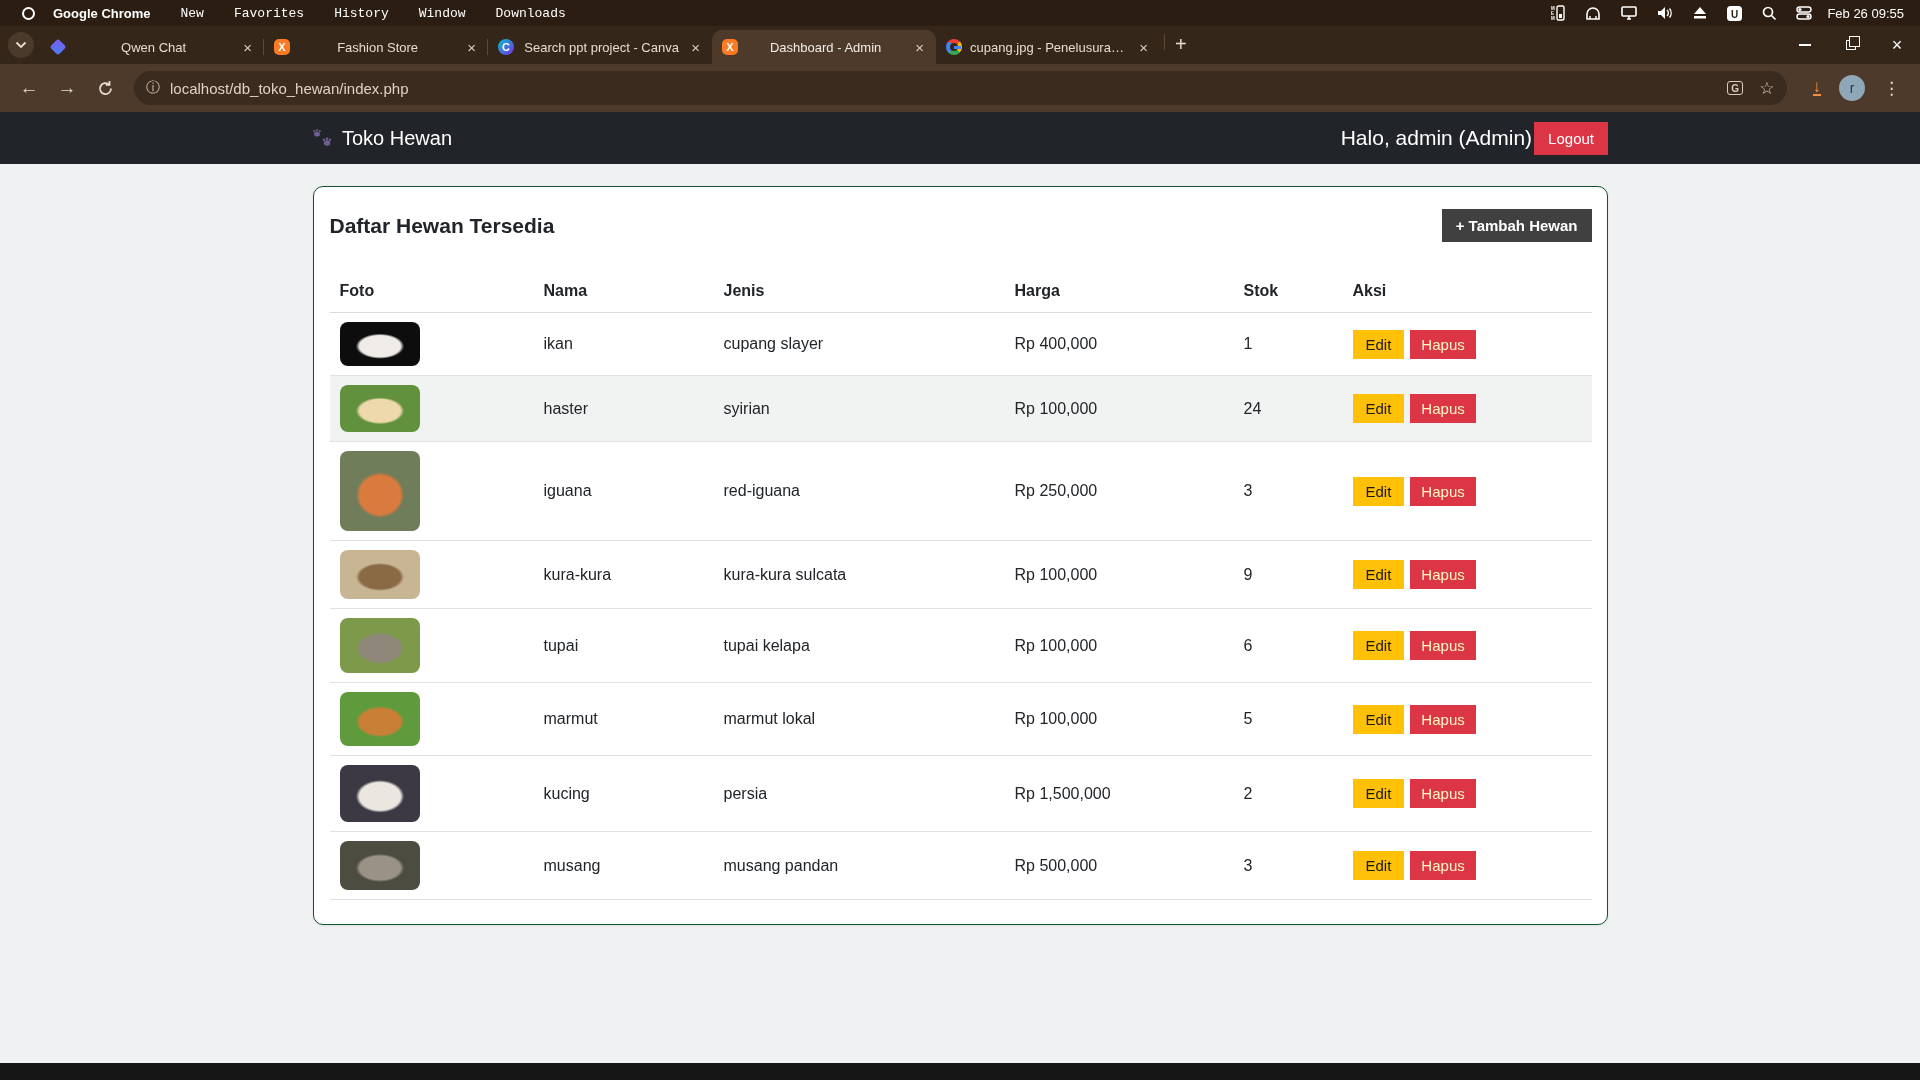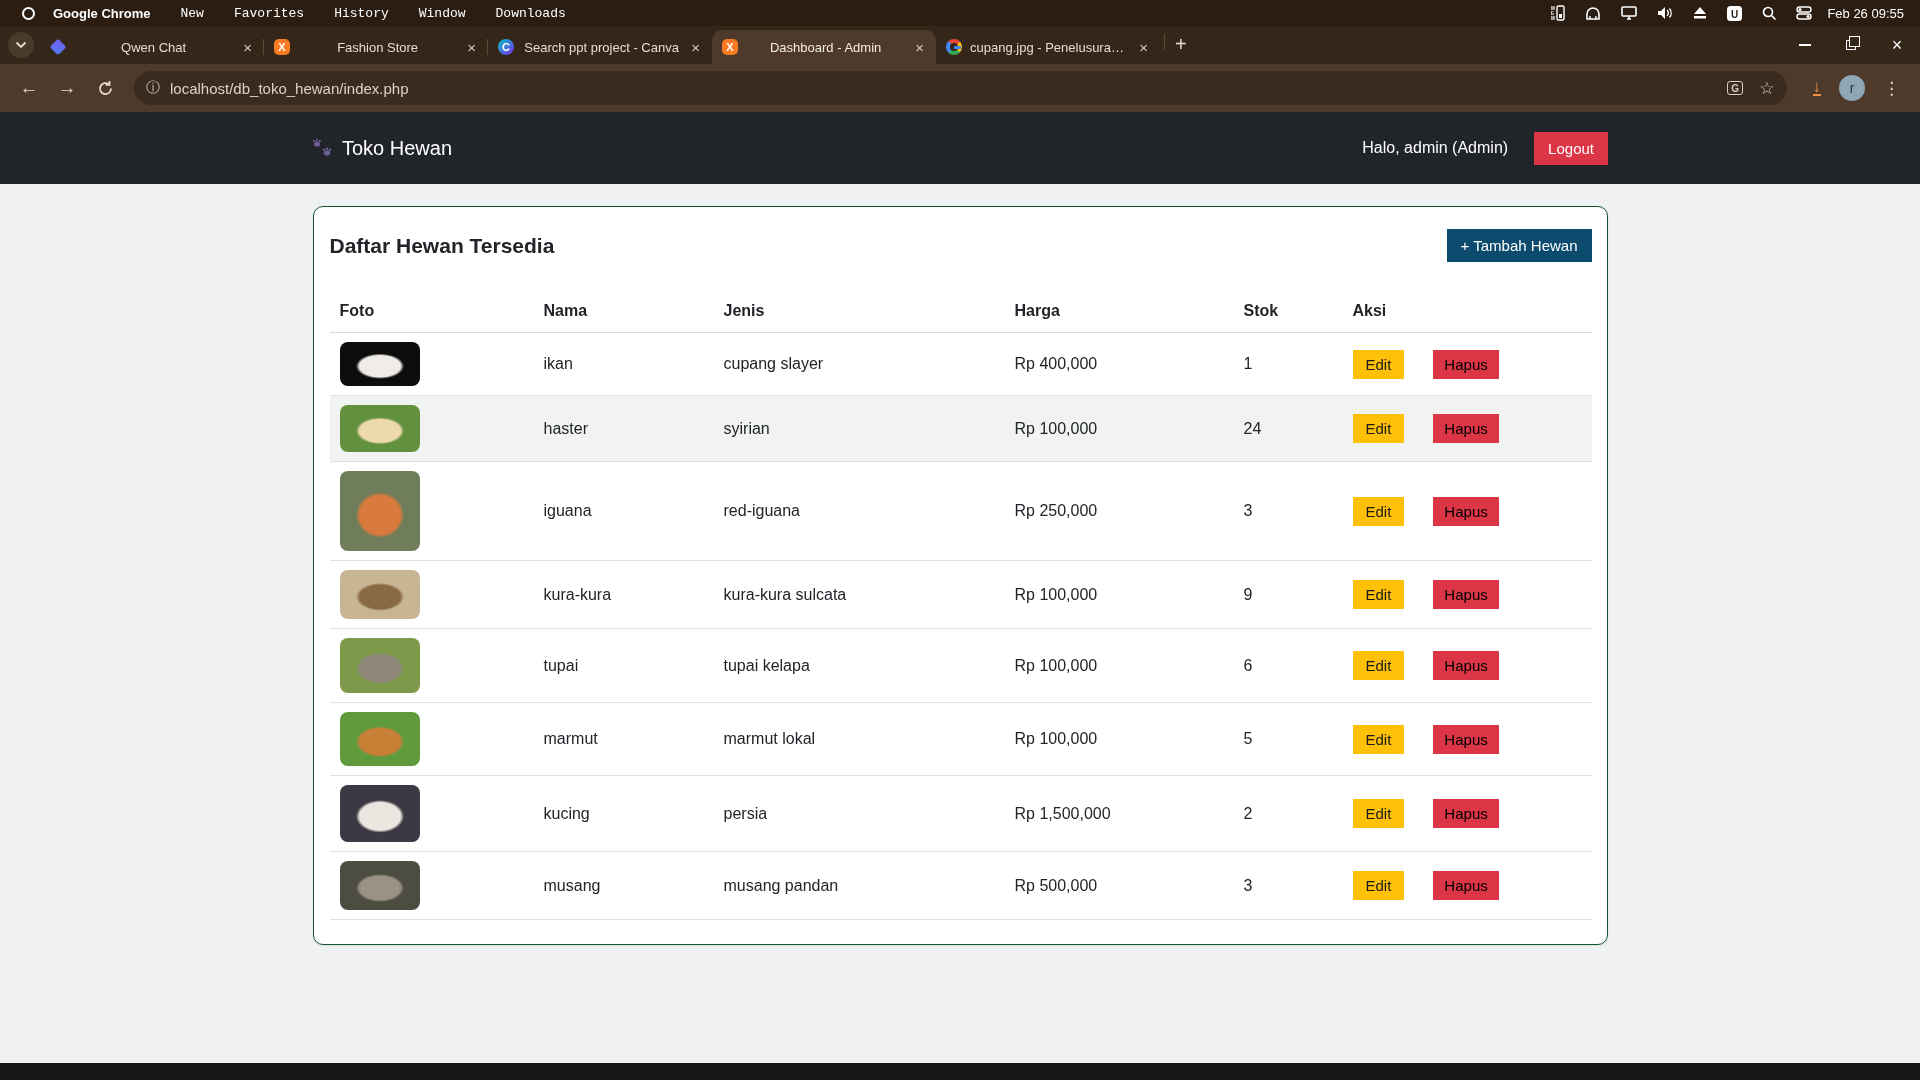--- a/index.html
+++ b/index.html
@@ -65,48 +65,48 @@
   .translate-icon { width:16px; height:14px; border:1.5px solid #d8cdbf; border-radius:3px;
     color:#d8cdbf; font-size:10px; font-weight:bold; display:flex; align-items:center; justify-content:center; }
   .star-icon { color:#d8cdbf; font-size:17px; }
   .toolbar-right { display:flex; align-items:center; gap:18px; padding:0 8px 0 14px; }
   .dl-icon { color:#f09040; font-size:17px; border-bottom:2px solid #f09040; line-height:14px; font-weight:bold; }
   .avatar { width:26px; height:26px; border-radius:50%; background:#8fa8b8; color:#2b3a44;
     font-size:14px; display:flex; align-items:center; justify-content:center; }
   .kebab-icon { color:#e8ddd0; font-size:17px; }
 
   
-  .sitenav { height:72px; background:#212529; display:flex; align-items:center; }
+  .sitenav { height:52px; background:#212529; display:flex; align-items:center; }
   .sitenav-inner { width:1296px; margin:0 auto; display:flex; align-items:center; }
   .brand { display:flex; align-items:center; gap:8px; color:#fff; font-size:20px; }
   .brand svg { display:block; }
   .sitenav .spacer { flex:1; }
-  .greeting { color:#fff; font-size:16px; margin-right:26px; }
+  .greeting { color:#fff; font-size:21px; margin-right:2px; }
   .btn { border:none; border-radius:0; font-family:inherit; cursor:pointer; }
   .btn-logout { background:#dc3545; color:#fff; font-size:15px; padding:8px 14px; }
 
   
   .content { height:895px; }
   .card { width:1295px; margin:22px auto 0; background:#fff; border:1px solid #14532d;
     border-radius:10px; box-shadow:0 1px 3px rgba(0,0,0,.08); padding:16px 15px 24px 16px; }
   .card-head { display:flex; align-items:center; padding:6px 0 6px 0; }
   .card-title { font-size:21px; font-weight:700; color:#212529; }
   .card-head .spacer { flex:1; }
-  .btn-add { background:#0c4a6e; color:#fff; font-size:15px; padding:8px 14px; }
+  .btn-add { background:#404040; color:#fff; font-size:15px; padding:8px 14px;font-weight:bold; }
 
   table.animals { width:100%; border-collapse:collapse; margin-top:22px; color:#212529; }
   .animals col.c-foto{width:204px}.animals col.c-nama{width:180px}.animals col.c-jenis{width:291px}
   .animals col.c-harga{width:229px}.animals col.c-stok{width:109px}.animals col.c-aksi{width:auto}
   .animals th { text-align:left; font-size:16px; font-weight:700; padding:12px 10px;
     border-bottom:1px solid #d8dbde; }
   .animals td { font-size:16px; padding:9px 10px; border-bottom:1px solid #dee2e6; vertical-align:middle; }
   .animals tr.highlighted td { background:#f1f2f2; }
   .photo { width:80px; border-radius:8px; }
   .btn-edit { background:#ffc107; color:#1a1a1a; font-size:15px; padding:6px 13px; margin-right:6px; }
-  .btn-del { background:#dc3545; color:#000000; font-size:15px; padding:6px 11px;margin-left:23px; }
+  .btn-del { background:#dc3545; color:#fef9c3; font-size:15px; padding:6px 11px; }
 
   
   .bottombar { position:absolute; left:0; bottom:0; width:100%; height:17px; background:#161616; }
 </style>
 </head>
 <body>
 
 <div class="menubar">
   <span class="oslogo"></span>
   <span class="appname">Google Chrome</span>

